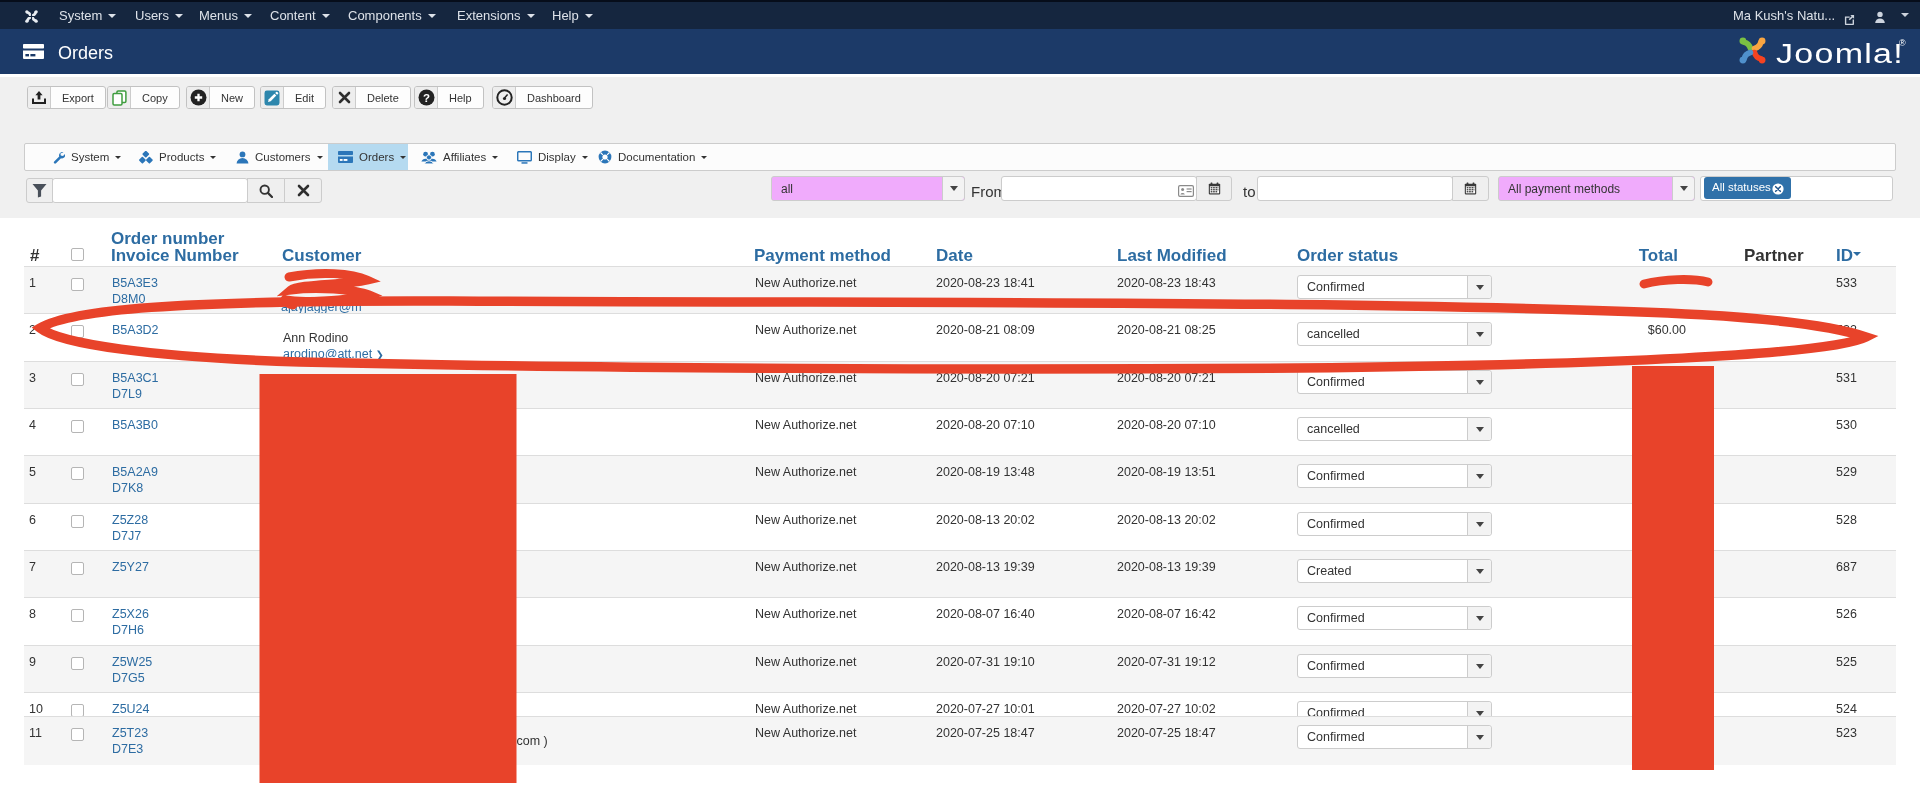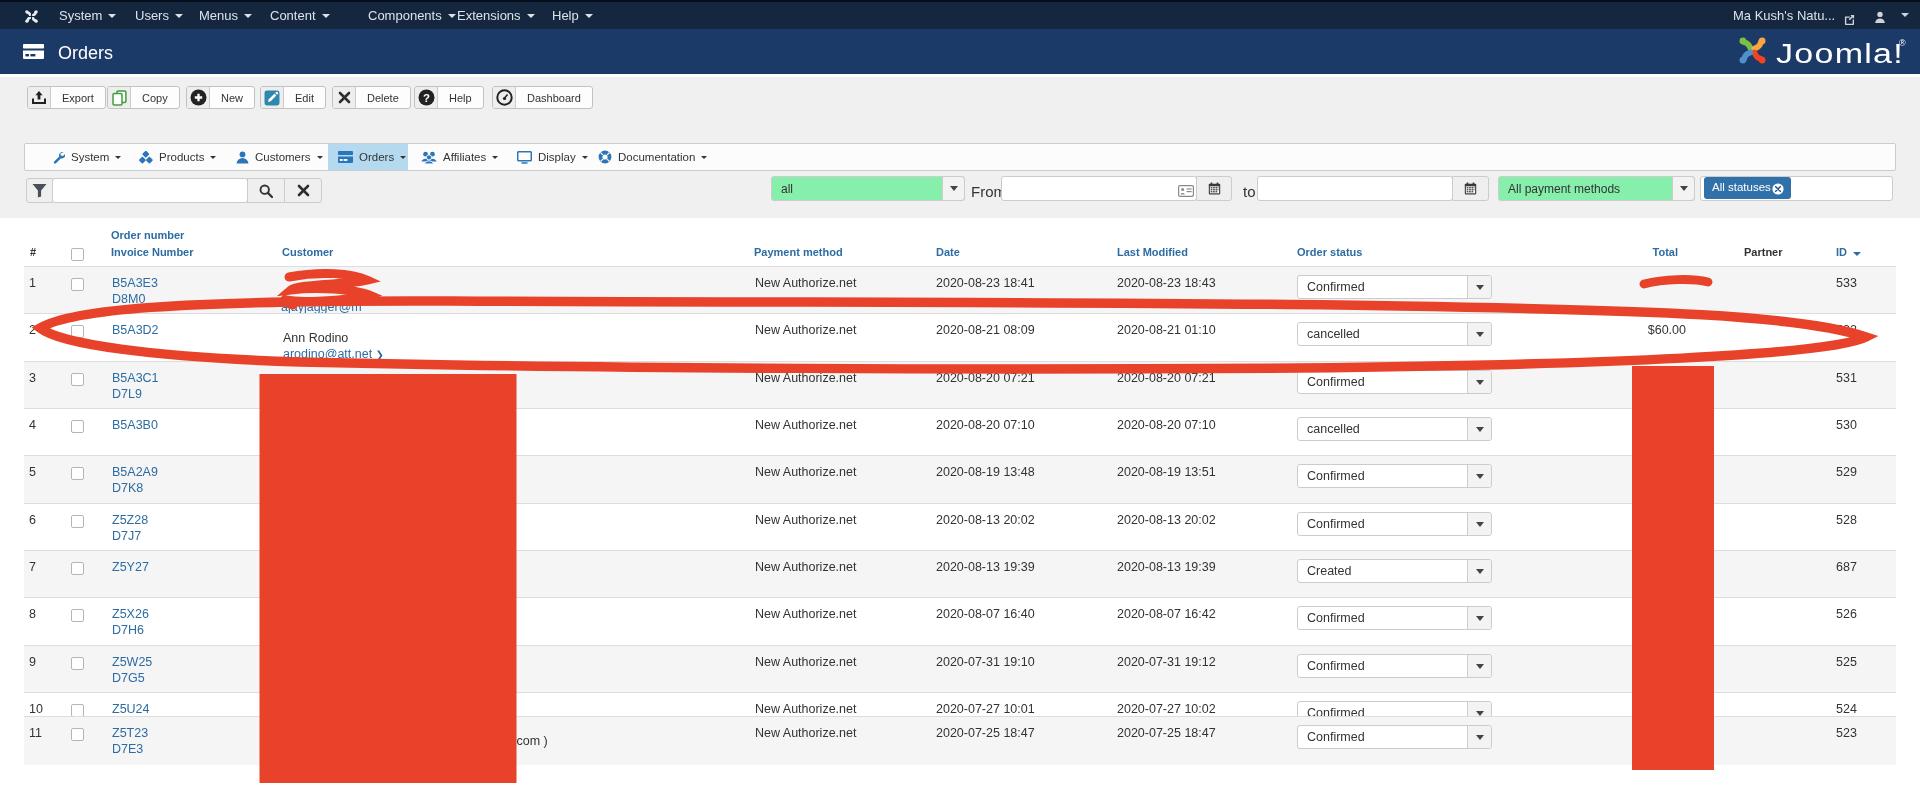--- a/index.html
+++ b/index.html
@@ -21,27 +21,27 @@
 
 #vmnav { position:absolute; left:24px; top:143px; width:1872px; height:28px; background:#fcfcfc; border:1px solid #ccc; border-radius:2px; }
 .nitem { position:absolute; top:0; height:26px; display:flex; align-items:center; font-size:11.5px; color:#333; white-space:nowrap; }
 .nitem svg { margin-right:6px; }
 .nitem .car { display:inline-block; width:0; height:0; border-left:3.7px solid transparent; border-right:3.7px solid transparent; border-top:3.7px solid #333; margin-left:6px; }
 .nactive { position:absolute; left:303px; top:0; width:80px; height:26px; background:#b5daf0; }
 
 .fin { position:absolute; background:#fff; border:1px solid #ccc; border-radius:3px; height:25px; }
 .fbtn { position:absolute; height:25px; background:#efefef; border:1px solid #ccc; display:flex; align-items:center; justify-content:center; }
 .flabel { position:absolute; font-size:15px; color:#333; }
-.fsel { position:absolute; height:25px; background:#86efac; border:1px solid #ccc; border-radius:3px; display:flex; }
+.fsel { position:absolute; height:25px; background:#f0abfc; border:1px solid #ccc; border-radius:3px; display:flex; }
 .fsel .ft { flex:1; font-size:12px; color:#333; padding:5px 0 0 9px; }
 .fsel .fc { width:22px; background:#f3f3f3; border-left:1px solid #ccc; border-radius:0 3px 3px 0; display:flex; align-items:center; justify-content:center; }
 .dcar { display:inline-block; width:0; height:0; border-left:4.5px solid transparent; border-right:4.5px solid transparent; border-top:5px solid #444; }
 
 #tablearea { position:absolute; left:0; top:218px; width:1920px; height:568px; background:#fff; }
-.hdr { position:absolute; font-size:11px; font-weight:bold; color:#2d6ca2; white-space:nowrap; }
+.hdr { position:absolute; font-size:17px; font-weight:bold; color:#2d6ca2; white-space:nowrap; }
 .hdr.blk { color:#333; }
 .row { position:absolute; left:24px; width:1872px; border-top:1px solid #ddd; }
 .row.odd { background:#f5f5f5; }
 .row.even { background:#fff; }
 .c { position:absolute; top:9px; font-size:12.5px; color:#333; white-space:nowrap; text-decoration:none; }
 .l2 { top:25px;text-align:right; }
 .cnum { left:5px; }
 .cinv { left:88px; color:#2d6ca2; }
 .ccust { left:259px;margin-top:8px; }
 a.ccust { color:#2d6ca2; }
@@ -72,21 +72,21 @@
 <circle cx="6.1" cy="6.1" r="3.5" fill="#e8ecf1"></circle>
 <circle cx="25.9" cy="6.1" r="3.5" fill="#e8ecf1"></circle>
 <circle cx="25.9" cy="25.9" r="3.5" fill="#e8ecf1"></circle>
 <circle cx="6.1" cy="25.9" r="3.5" fill="#e8ecf1"></circle>
 <path d="M16,3 V29 M3,16 H29" stroke="#15263f" stroke-width="2.4" fill="none"></path>
 </svg></span>
   <span class="mi" style="left:59px">System<span class="car"></span></span>
   <span class="mi" style="left:135px">Users<span class="car"></span></span>
   <span class="mi" style="left:199px">Menus<span class="car"></span></span>
   <span class="mi" style="left:270px">Content<span class="car"></span></span>
-  <span class="mi" style="left:368px">Components<span class="car"></span></span>
+  <span class="mi" style="left:348px">Components<span class="car"></span></span>
   <span class="mi" style="left:457px">Extensions<span class="car"></span></span>
   <span class="mi" style="left:552px">Help<span class="car"></span></span>
   <span class="mi" style="left:1733px">Ma Kush's Natu...</span>
   <span class="abs" style="left:1844px;top:9px"><svg width="11" height="11" viewBox="0 0 12 12">
 <path d="M1,2.6 h5.2 v1.5 H2.5 V10.5 H9.4 V6 h1.5 v5.2 a0.8,0.8 0 0 1 -0.8,0.8 H1.8 A0.8,0.8 0 0 1 1,11.2 z" fill="#cdd4de"></path>
 <path d="M6.8,1 H11 V5.2 L9.5,3.7 L6.3,6.9 L5.1,5.7 L8.3,2.5 z" fill="#cdd4de"></path>
 </svg></span>
   <span class="abs" style="left:1874px;top:8px"><svg width="12" height="13" viewBox="0 0 12 13">
 <circle cx="6" cy="3.4" r="2.7" fill="#cdd4de"></circle>
 <path d="M1.2,12 a4.8,4.6 0 0 1 9.6,0 z" fill="#cdd4de"></path>
@@ -351,21 +351,21 @@
       <span class="c cid">533</span>
     </div>
 <div class="row even" style="top:313px;height:48px">
       <span class="c cnum">2</span>
       <span class="cb" style="left:47px;top:11px"></span>
       <a class="c cinv">B5A3D2</a>
       <span class="c ccust">Ann Rodino</span>
       <a class="c ccust l2">arodino@att.net <span class="chev">❯</span></a>
       <span class="c cpay">New Authorize.net</span>
       <span class="c cdate">2020-08-21 08:09</span>
-      <span class="c cmod">2020-08-21 01:10</span>
+      <span class="c cmod">2020-08-21 08:25</span>
       <span class="sel">
         <span class="selt">cancelled</span>
         <span class="selc">
           <i></i>
         </span>
       </span>
       <span class="c ctotal">$60.00</span>
       <span class="c cid">532</span>
     </div>
 <div class="row odd" style="top:361px;height:47px">

